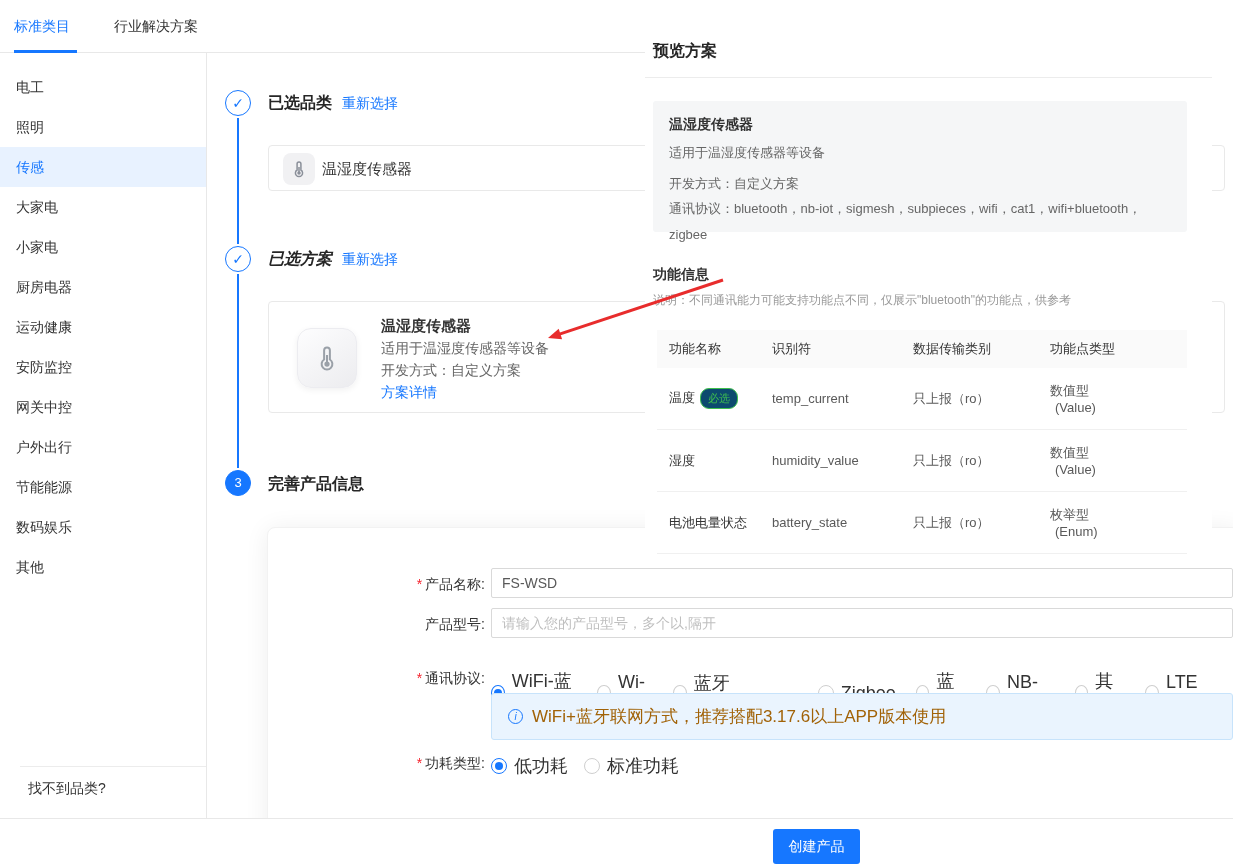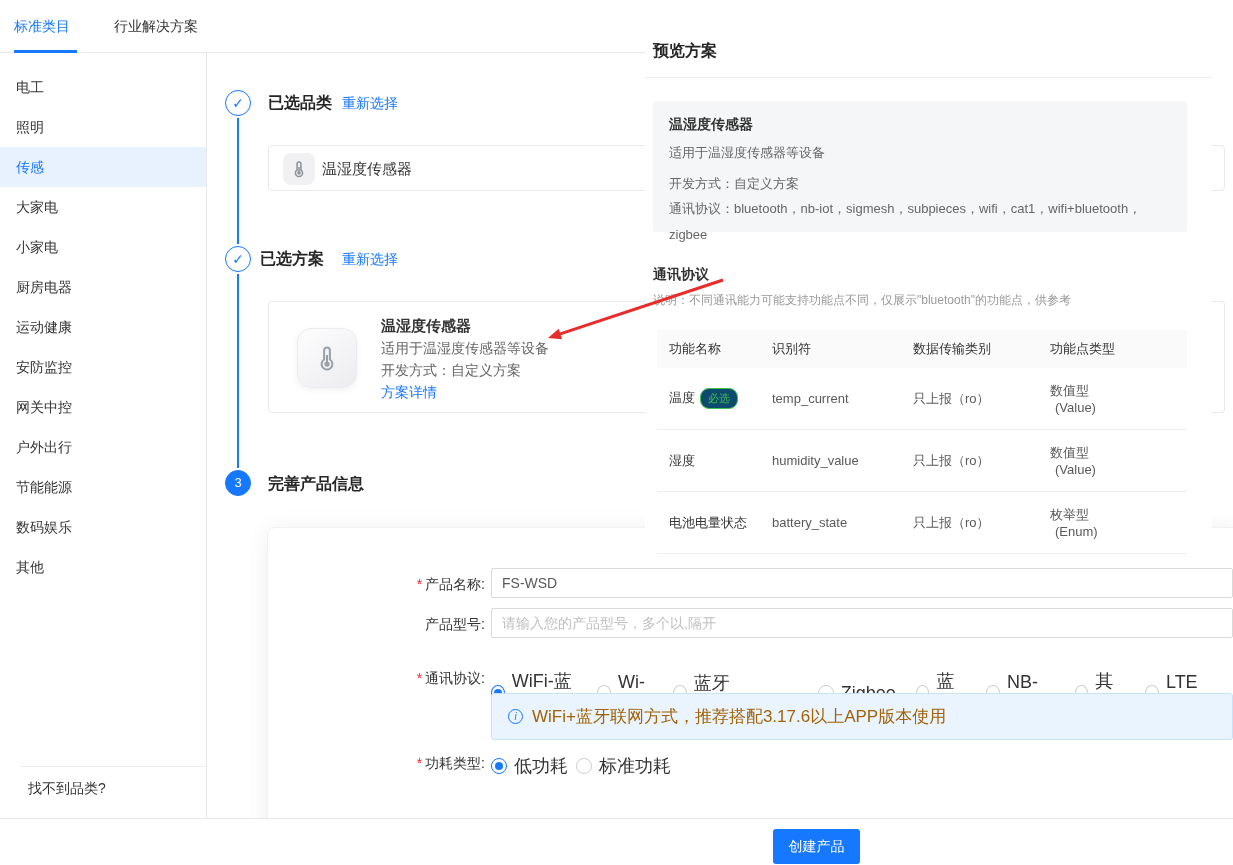--- a/index.html
+++ b/index.html
@@ -134,21 +134,21 @@
           <path d="M12 3.5a2.3 2.3 0 0 1 2.3 2.3v7.4a4.3 4.3 0 1 1-4.6 0V5.8A2.3 2.3 0 0 1 12 3.5z" fill="none" stroke="#8a8f99" stroke-width="1.8"></path>
           <circle cx="12" cy="16.8" r="2.1" fill="#8a8f99"></circle>
           <line x1="12" y1="9.5" x2="12" y2="16.5" stroke="#8a8f99" stroke-width="1.8"></line>
         </svg>
     </div>
     <span class="cat-label">温湿度传感器</span>
   </div>
 
   <div class="step-circle" style="left:225px; top:246px;">✓</div>
   <div class="step-line" style="left:237px; top:274px; height:194px;"></div>
-  <div class="step-title" style="left:260px; top:249px;">已选方案</div>
+  <div class="step-title" style="left:268px; top:249px;font-style:italic;">已选方案</div>
   <div class="step-action" style="left:342px; top:251px;">重新选择</div>
   <div class="card" style="left:268px; top:301px; width:957px; height:112px;">
     <div class="sol-icon">
       <svg width="30" height="30" viewBox="0 0 24 24">
           <path d="M12 3.5a2.3 2.3 0 0 1 2.3 2.3v7.4a4.3 4.3 0 1 1-4.6 0V5.8A2.3 2.3 0 0 1 12 3.5z" fill="none" stroke="#9aa0a8" stroke-width="1.6"></path>
           <circle cx="12" cy="16.8" r="2.1" fill="#9aa0a8"></circle>
           <line x1="12" y1="9.5" x2="12" y2="16.5" stroke="#9aa0a8" stroke-width="1.6"></line>
         </svg>
     </div>
     <div class="sol-text">
@@ -207,21 +207,21 @@
         <span>LTE Cat.1</span>
       </span>
   </div>
 
   <div class="hint-box">
     <span class="info-ic">i</span>
     <span class="hint-text">WiFi+蓝牙联网方式，推荐搭配3.17.6以上APP版本使用</span>
   </div>
 
   <div class="f-label" style="top:755px;"><span class="req">*</span><span>功耗类型:</span></div>
-  <div class="radio-row" style="top:754px; gap:8px;">
+  <div class="radio-row" style="top:754px; gap:16px;">
     <span class="radio on">
         <span class="rdot">
           <i></i>
         </span>
         <span>低功耗</span>
       </span>
     <span class="radio">
         <span class="rdot"></span>
         <span>标准功耗</span>
       </span>
@@ -233,21 +233,21 @@
 
   <div class="overlay">
     <div class="ov-title">预览方案</div>
     <div class="ov-divider"></div>
     <div class="ov-graybox">
       <div class="gb-name">温湿度传感器</div>
       <div class="gb-desc">适用于温湿度传感器等设备</div>
       <div class="gb-dev">开发方式：自定义方案</div>
       <div class="gb-proto">通讯协议：bluetooth，nb-iot，sigmesh，subpieces，wifi，cat1，wifi+bluetooth，zigbee</div>
     </div>
-    <div class="fn-title">通讯协议</div>
+    <div class="fn-title">功能信息</div>
     <div class="fn-note">说明：不同通讯能力可能支持功能点不同，仅展示"bluetooth"的功能点，供参考</div>
     <div class="fn-table">
       <div class="t-head">
         <div>功能名称</div>
         <div>识别符</div>
         <div>数据传输类别</div>
         <div>功能点类型</div>
       </div>
       <div class="t-row">
         <div class="cell-name"><span>温度</span><span class="badge">必选</span></div>

